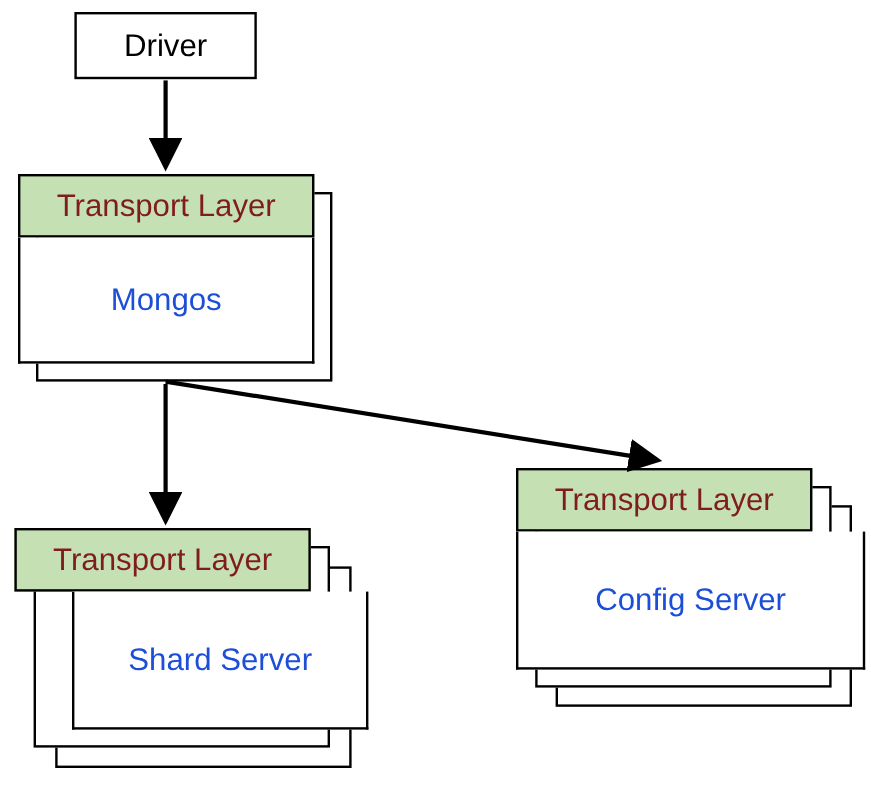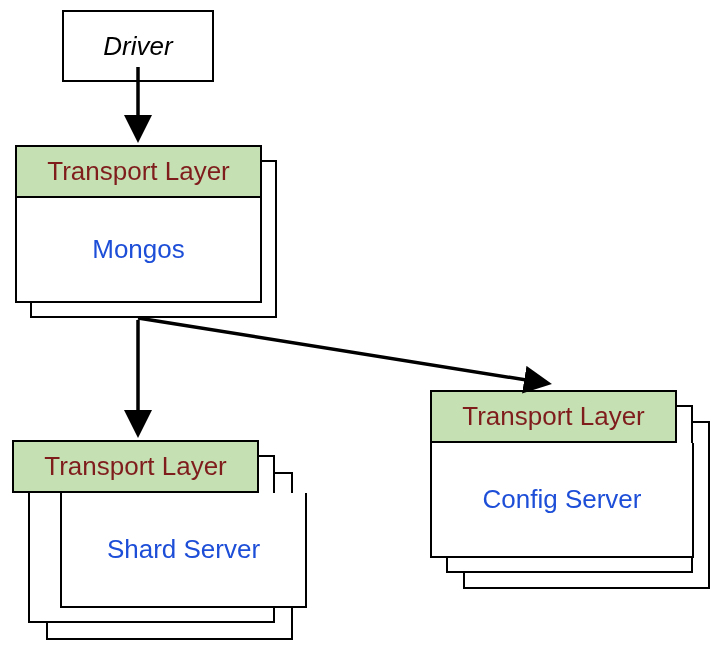--- a/index.html
+++ b/index.html
@@ -56,21 +56,21 @@
   svg.connectors {
     position: absolute;
     top: 0;
     left: 0;
     pointer-events: none;
   }
 </style>
 </head>
 <body>
 
-<div class="simple-box" style="left:62px; top:10px; width:152px; height:72px;font-style:italic;">
+<div class="simple-box" style="left:62px; top:10px; width:152px; height:56px;">
   <span>Driver</span>
 </div>
 
 <div class="box" style="left:30px; top:160px; width:247px; height:158px;"></div>
 
 <div style="position:absolute; left:15px; top:145px; width:247px;">
   <div class="header-box" style="width:247px; height:53px; position:absolute; top:0; left:0;">
     <span>Transport Layer</span>
   </div>
   <div class="body-box" style="width:247px; height:105px; position:absolute; top:53px; left:0;">
@@ -90,21 +90,21 @@
   </div>
 </div>
 
 <div class="box" style="left:463px; top:421px; width:247px; height:168px;"></div>
 <div class="box" style="left:446px; top:405px; width:247px; height:168px;"></div>
 
 <div style="position:absolute; left:430px; top:390px; width:247px;">
   <div class="header-box" style="width:247px; height:53px; position:absolute; top:0; left:0;">
     <span>Transport Layer</span>
   </div>
-  <div class="body-box" style="width:264px; height:115px; position:absolute; top:53px; left:0;">
+  <div class="body-box" style="width:291px; height:115px; position:absolute; top:53px; left:0;">
     <span>Config Server</span>
   </div>
 </div>
 
 <svg class="connectors" width="726" height="669">
   <defs>
     <marker id="arrowhead" markerWidth="8" markerHeight="8" refX="6" refY="4" orient="auto">
       <polygon points="0 0, 8 4, 0 8" fill="#000"></polygon>
     </marker>
   </defs>

